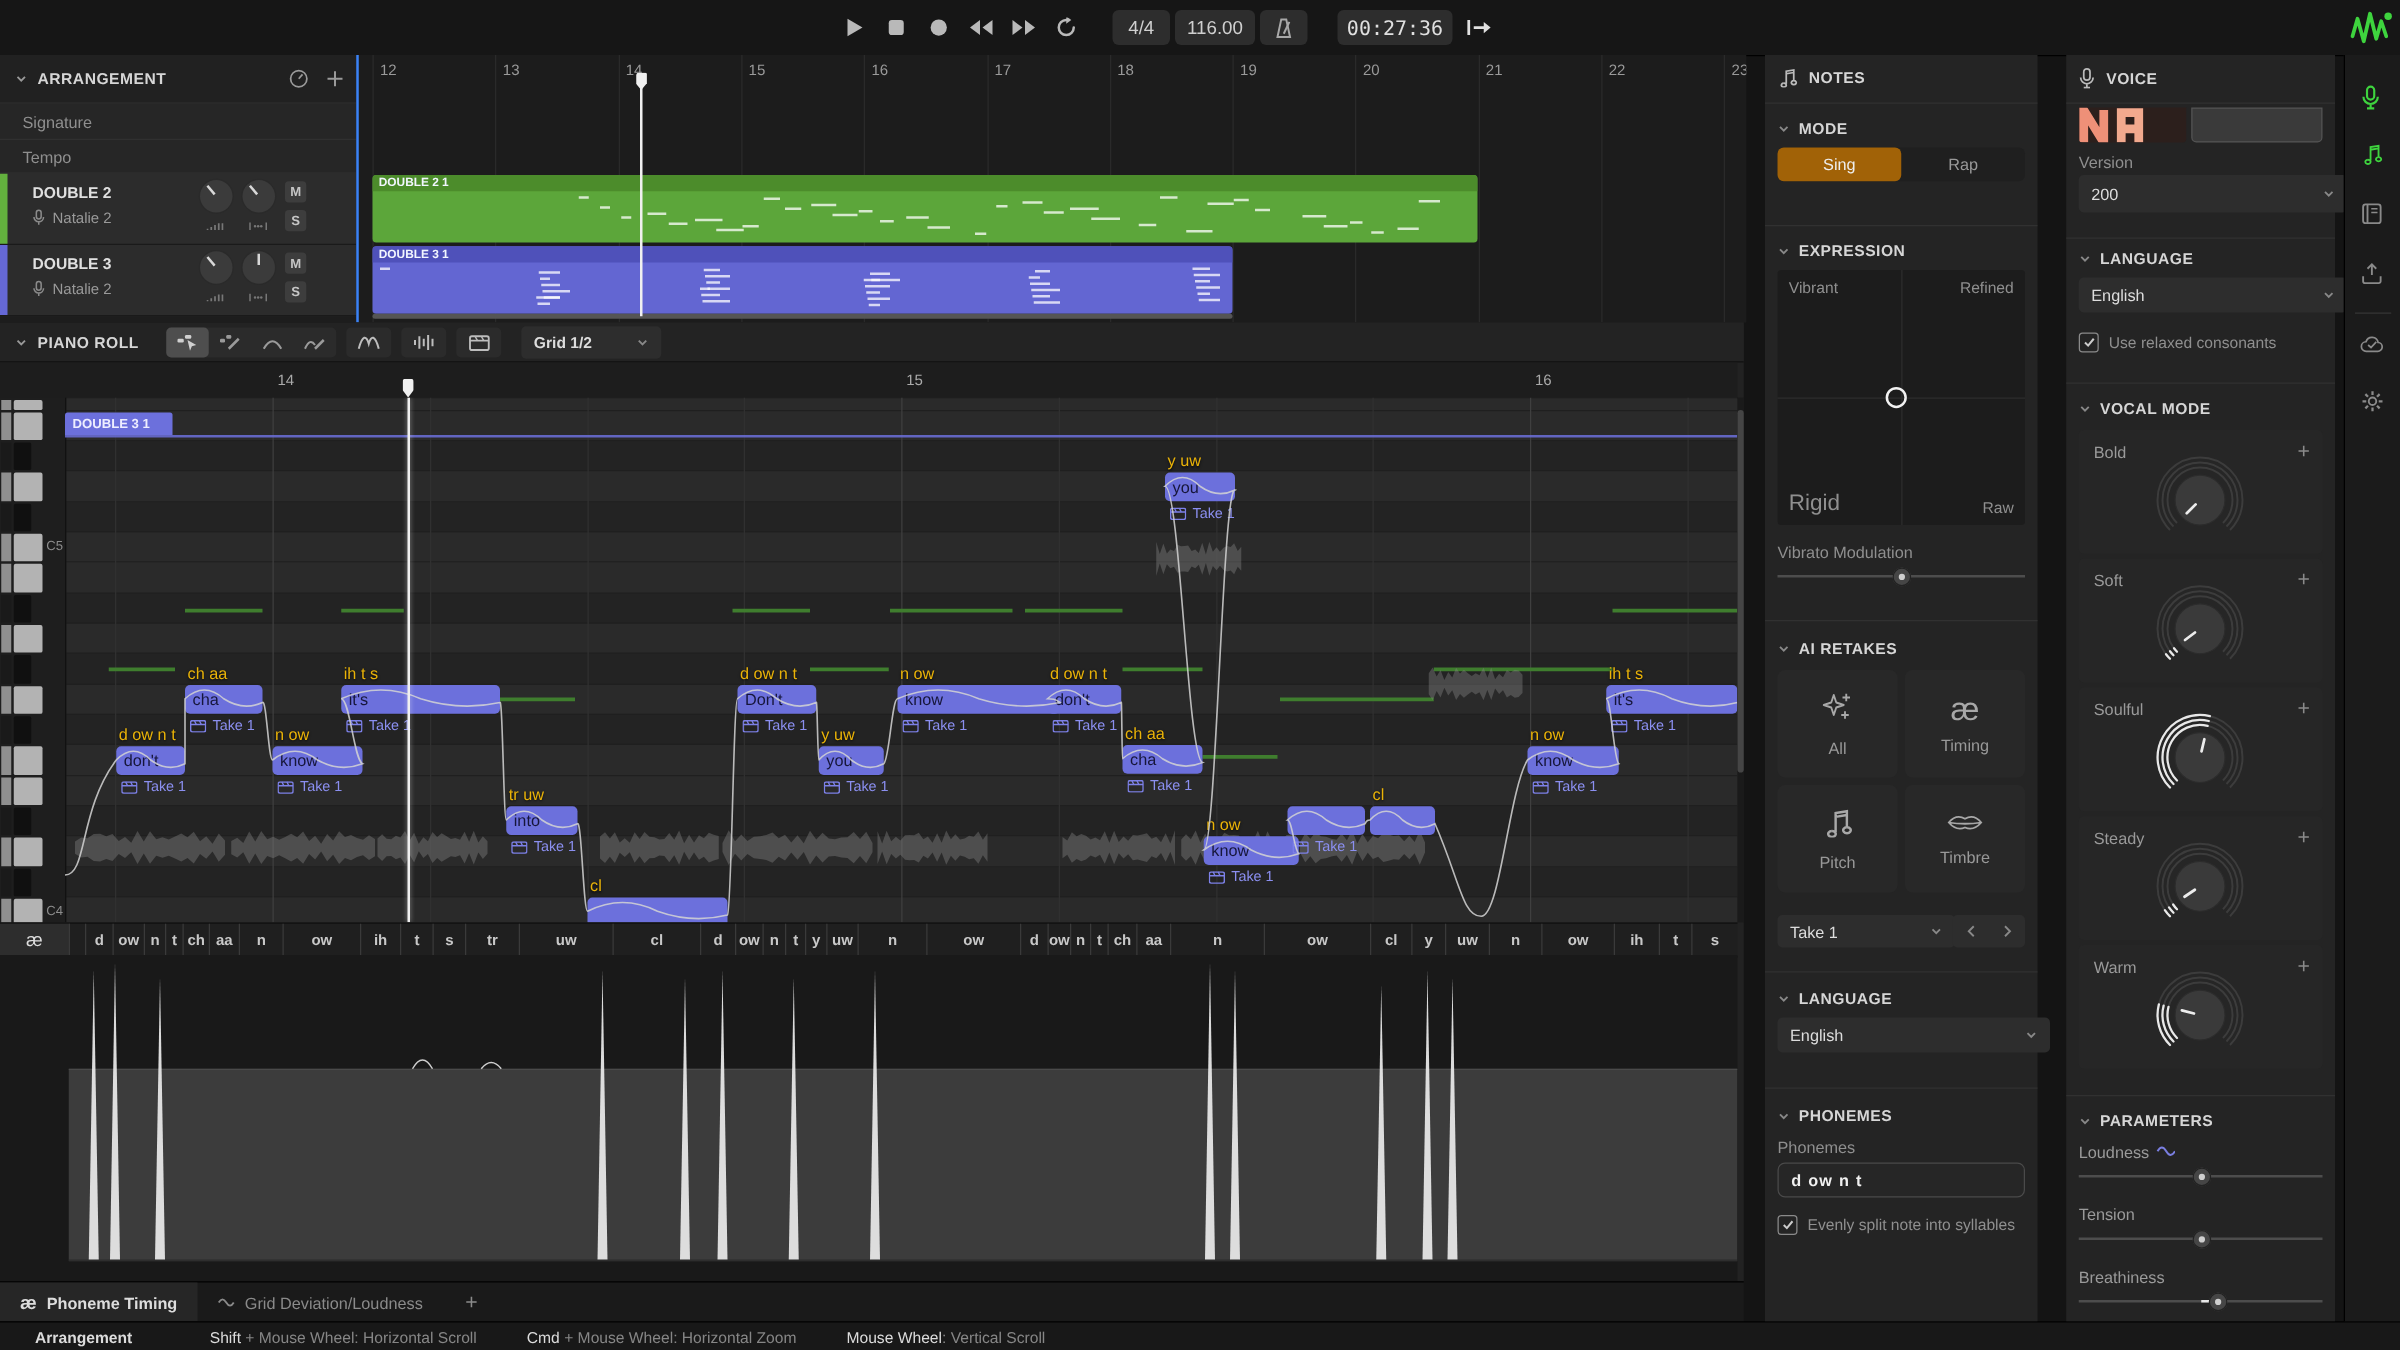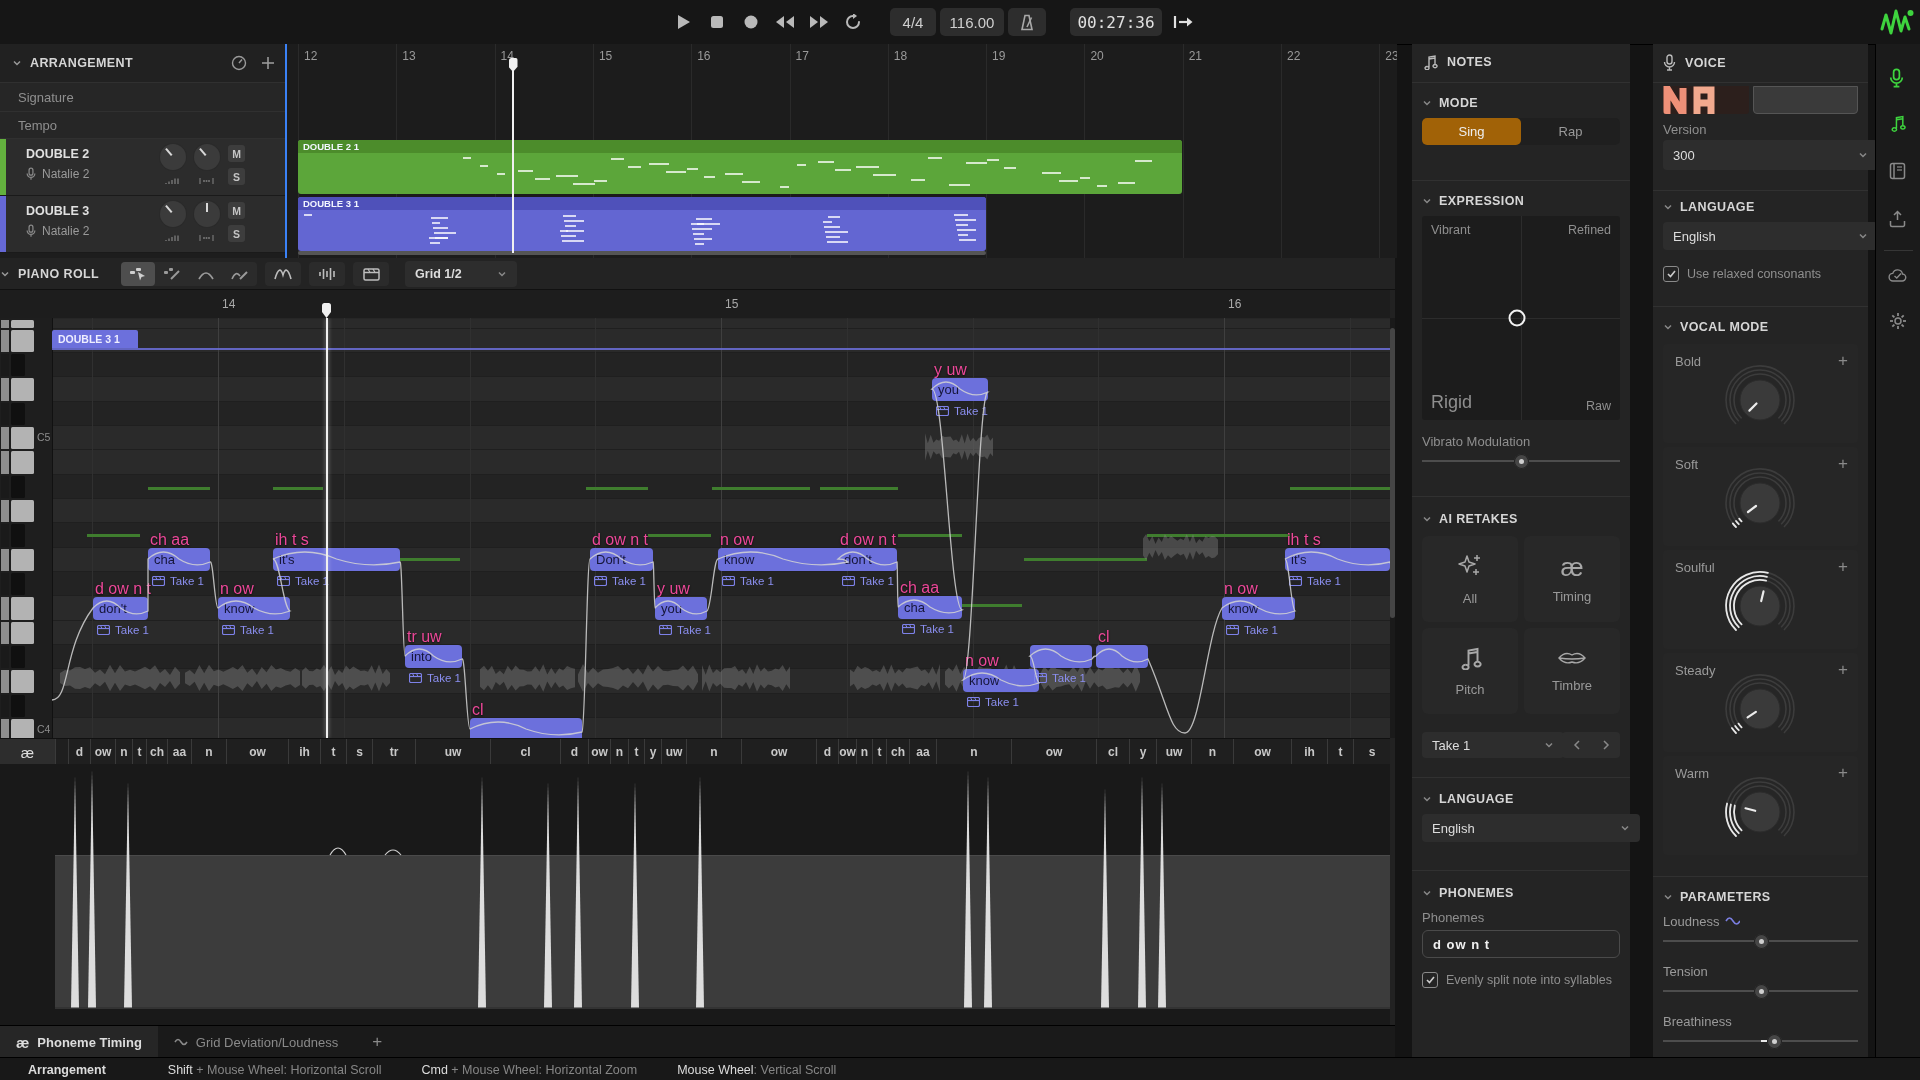--- a/index.html
+++ b/index.html
@@ -16,21 +16,21 @@
   .check{width:14px;height:14px;border:1.5px solid #8a8a8a;border-radius:3px;display:inline-flex;
          align-items:center;justify-content:center;margin-right:8px;flex:0 0 auto}
   .slider{position:absolute;height:14px}
   .slider .track{position:absolute;left:0;right:0;top:6px;height:2px;background:#4d4d4d}
   .slider .thumb{position:absolute;top:0;width:15px;height:15px;border-radius:50%;background:#464646;
                  box-shadow:0 0 0 1px #222 inset}
   .slider .thumb::after{content:"";position:absolute;left:5px;top:5px;width:5px;height:5px;border-radius:50%;background:#cfcfcf}
   .tbtn{display:flex;align-items:center;justify-content:center;border-radius:4px}
   .note{position:absolute;height:23px;background:#6c70dc;border-radius:4px;color:#16163a;
         font-size:13px;line-height:23px;padding-left:6px;box-sizing:border-box;overflow:hidden;white-space:nowrap}
-  .phlabel{position:absolute;color:#ec4899;font-size:16px;white-space:nowrap;text-shadow:0 1px 2px rgba(0,0,0,.7)}
+  .phlabel{position:absolute;color:#eab308;font-size:13px;white-space:nowrap;text-shadow:0 1px 2px rgba(0,0,0,.7)}
   .takebadge{position:absolute;display:flex;align-items:center;gap:5px;color:#8b8ff0;font-size:11.5px;white-space:nowrap}
   .trans-ico{width:30px;height:26px;display:flex;align-items:center;justify-content:center}
   .tbox{background:#2d2d2d;border-radius:5px;height:28px;display:flex;align-items:center;
         justify-content:center;color:#cfcfcf;font-size:15px}
   .card{position:absolute;left:10px;width:195px;background:#262626;border-radius:4px}
   .cardlabel{position:absolute;left:12px;top:10px;color:#9a9a9a;font-size:13px}
   .cardplus{position:absolute;right:10px;top:8px;color:#8a8a8a;font-size:17px;line-height:17px}
   .retake{position:absolute;width:96px;height:86px;background:#282828;border-radius:6px;
           display:flex;flex-direction:column;align-items:center;justify-content:center;gap:9px;color:#999;font-size:13px}
   .hintstrong{color:#dcdcdc}
@@ -301,21 +301,21 @@
         <div style="position: absolute; left: 11px; top: 207px; width: 688px; height: 4px; background: rgb(85, 85, 85); border-radius: 2px;"></div>
         <div style="position: absolute; left: 225px; top: 14px; width: 0px; height: 0px;">
           <div style="position: absolute; left: 0px; top: 12px; width: 1.5px; height: 183px; background: rgb(240, 240, 240);"></div>
           <div style="position: absolute; left: -3.5px; top: 0px; width: 9px; height: 14px; background: rgb(240, 240, 240); border-radius: 2.5px; clip-path: polygon(0px 0px, 100% 0px, 100% 62%, 50% 100%, 0px 62%);"></div>
         </div>
       </div>
   </div>
 
   <div class="panel" id="pr-panel" style="left:0;top:258px;width:1395px;height:767px;background:#222">
 
-    <div class="abs" style="left:0;top:0;width:1395px;height:32px;background:#232323;border-bottom:1px solid #111;display:flex;align-items:center;gap:8px;box-sizing:border-box">
+    <div class="abs" style="left:0;top:0;width:1395px;height:32px;background:#232323;border-bottom:1px solid #111;display:flex;align-items:center;gap:8px;padding-left:12px;box-sizing:border-box">
       <svg class="chev" viewBox="0 0 10 10">
           <polyline points="2,3.5 5,6.5 8,3.5" fill="none" stroke="#999" stroke-width="1.5"></polyline>
         </svg>
       <span class="sechead">PIANO ROLL</span>
       <div style="display:flex;background:#2b2b2b;border-radius:4px;margin-left:14px">
         <div class="tbtn" style="width:34px;height:24px;background:#4e4e4e">
           <svg width="18" height="14" viewBox="0 0 18 14">
               <rect x="1" y="4" width="5" height="3" rx="1" fill="#d0d0d0"></rect>
               <rect x="7" y="1" width="5" height="3" rx="1" fill="#d0d0d0"></rect>
               <polygon points="9,5 16,9 12.5,10 11,13.5" fill="#d0d0d0"></polygon>
@@ -884,21 +884,21 @@
 
     <div class="abs" style="left:10px;top:42px;width:86px;height:28px;background:#2c1f1c;border-radius:0 0 3px 3px;overflow:hidden">
       <svg width="86" height="28" viewBox="0 0 86 28">
         <path d="M4,28 V2 L20,28 V2" fill="none" stroke="#ee9078" stroke-width="7"></path>
         <path d="M34,28 V4 h14 V28 M34,17 h14" fill="none" stroke="#f2a98e" stroke-width="7"></path>
       </svg>
     </div>
     <div class="abs" style="left:100px;top:42px;width:105px;height:28px;background:#3a3a3a;border:1px solid #555;border-radius:0 0 4px 4px;box-sizing:border-box"></div>
     <span class="abs dim" style="left:10px;top:78px">Version</span>
     <div class="dd" style="left:10px;top:96px;width:195px;height:30px">
-      <span>300</span>
+      <span>200</span>
       <svg class="chev" viewBox="0 0 10 10">
           <polyline points="2,3.5 5,6.5 8,3.5" fill="none" stroke="#888" stroke-width="1.5"></polyline>
         </svg>
       </div>
     <div class="divider" style="top:146px"></div>
     <div class="abs" style="left:10px;top:156px;display:flex;align-items:center;gap:7px">
       <svg class="chev" viewBox="0 0 10 10">
           <polyline points="2,3.5 5,6.5 8,3.5" fill="none" stroke="#888" stroke-width="1.5"></polyline>
         </svg>
       <span class="sechead">LANGUAGE</span>

